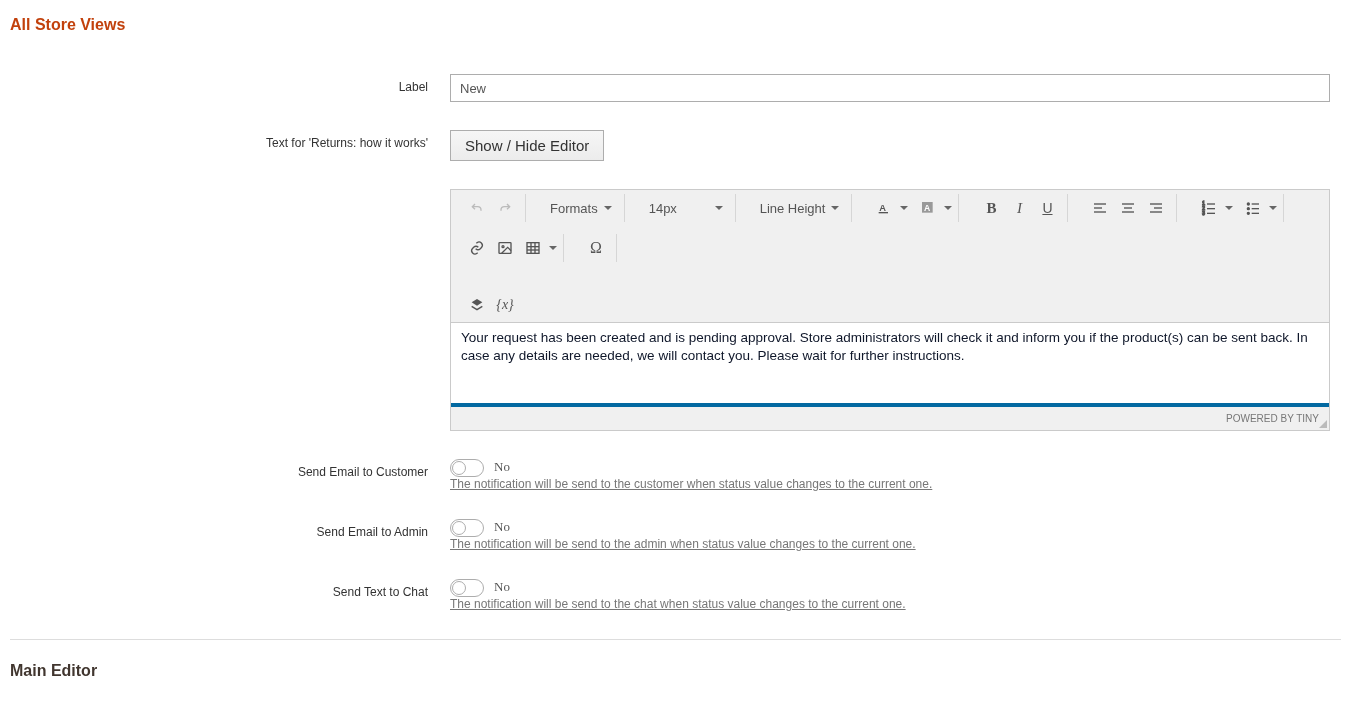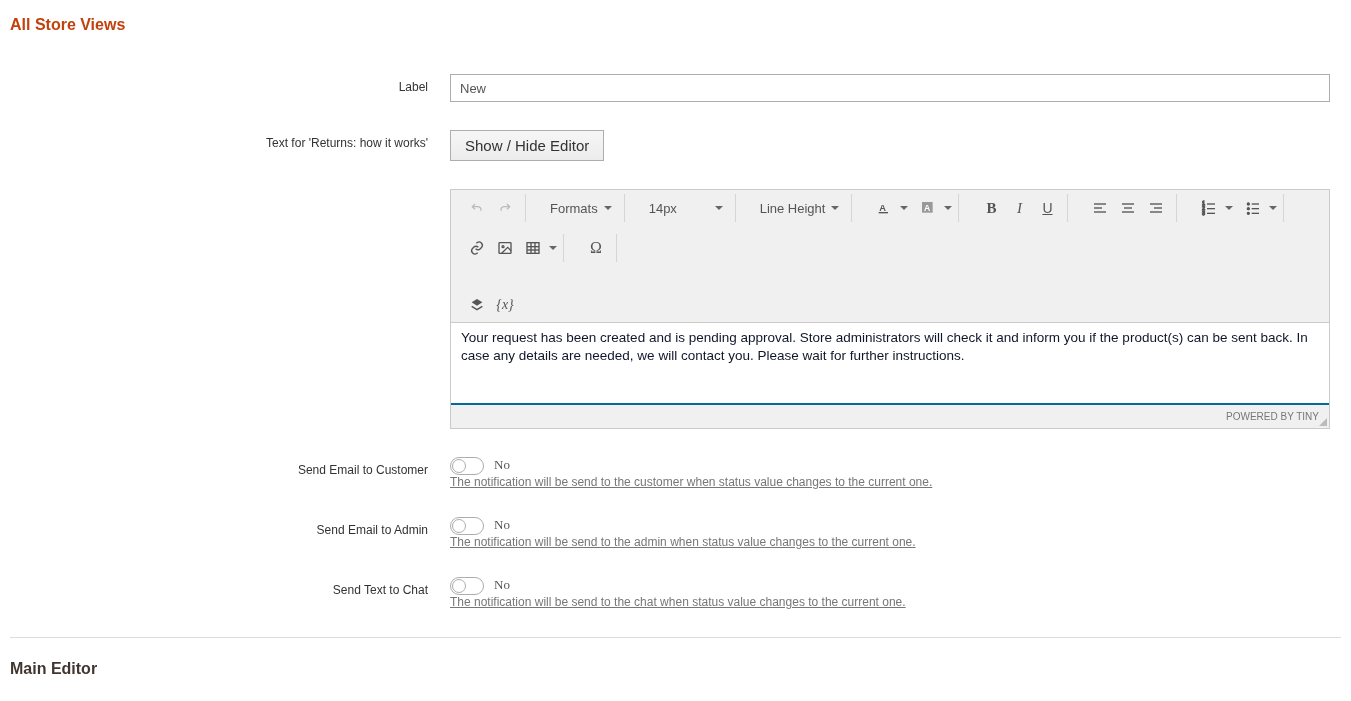--- a/index.html
+++ b/index.html
@@ -100,21 +100,21 @@
   .tselect.wide { min-width: 70px; justify-content:space-between; }
   .editor-body {
     padding: 6px 10px 32px 10px;
     font-size: 13.5px;
     color: #0f172a;
     line-height: 1.35;
     min-height: 80px;
   }
   .editor-footer {
     background: #f0f0f0;
-    border-top: 2px solid #0369a1;
+    border-top: 4px solid #0369a1;
     text-align: right;
     font-size: 10px;
     color: #777;
     padding: 6px 10px;
     position: relative;
   }
   .resize-grip {
     position:absolute; right:2px; bottom:2px; width:10px; height:10px;
   }
   .resize-grip::before {

